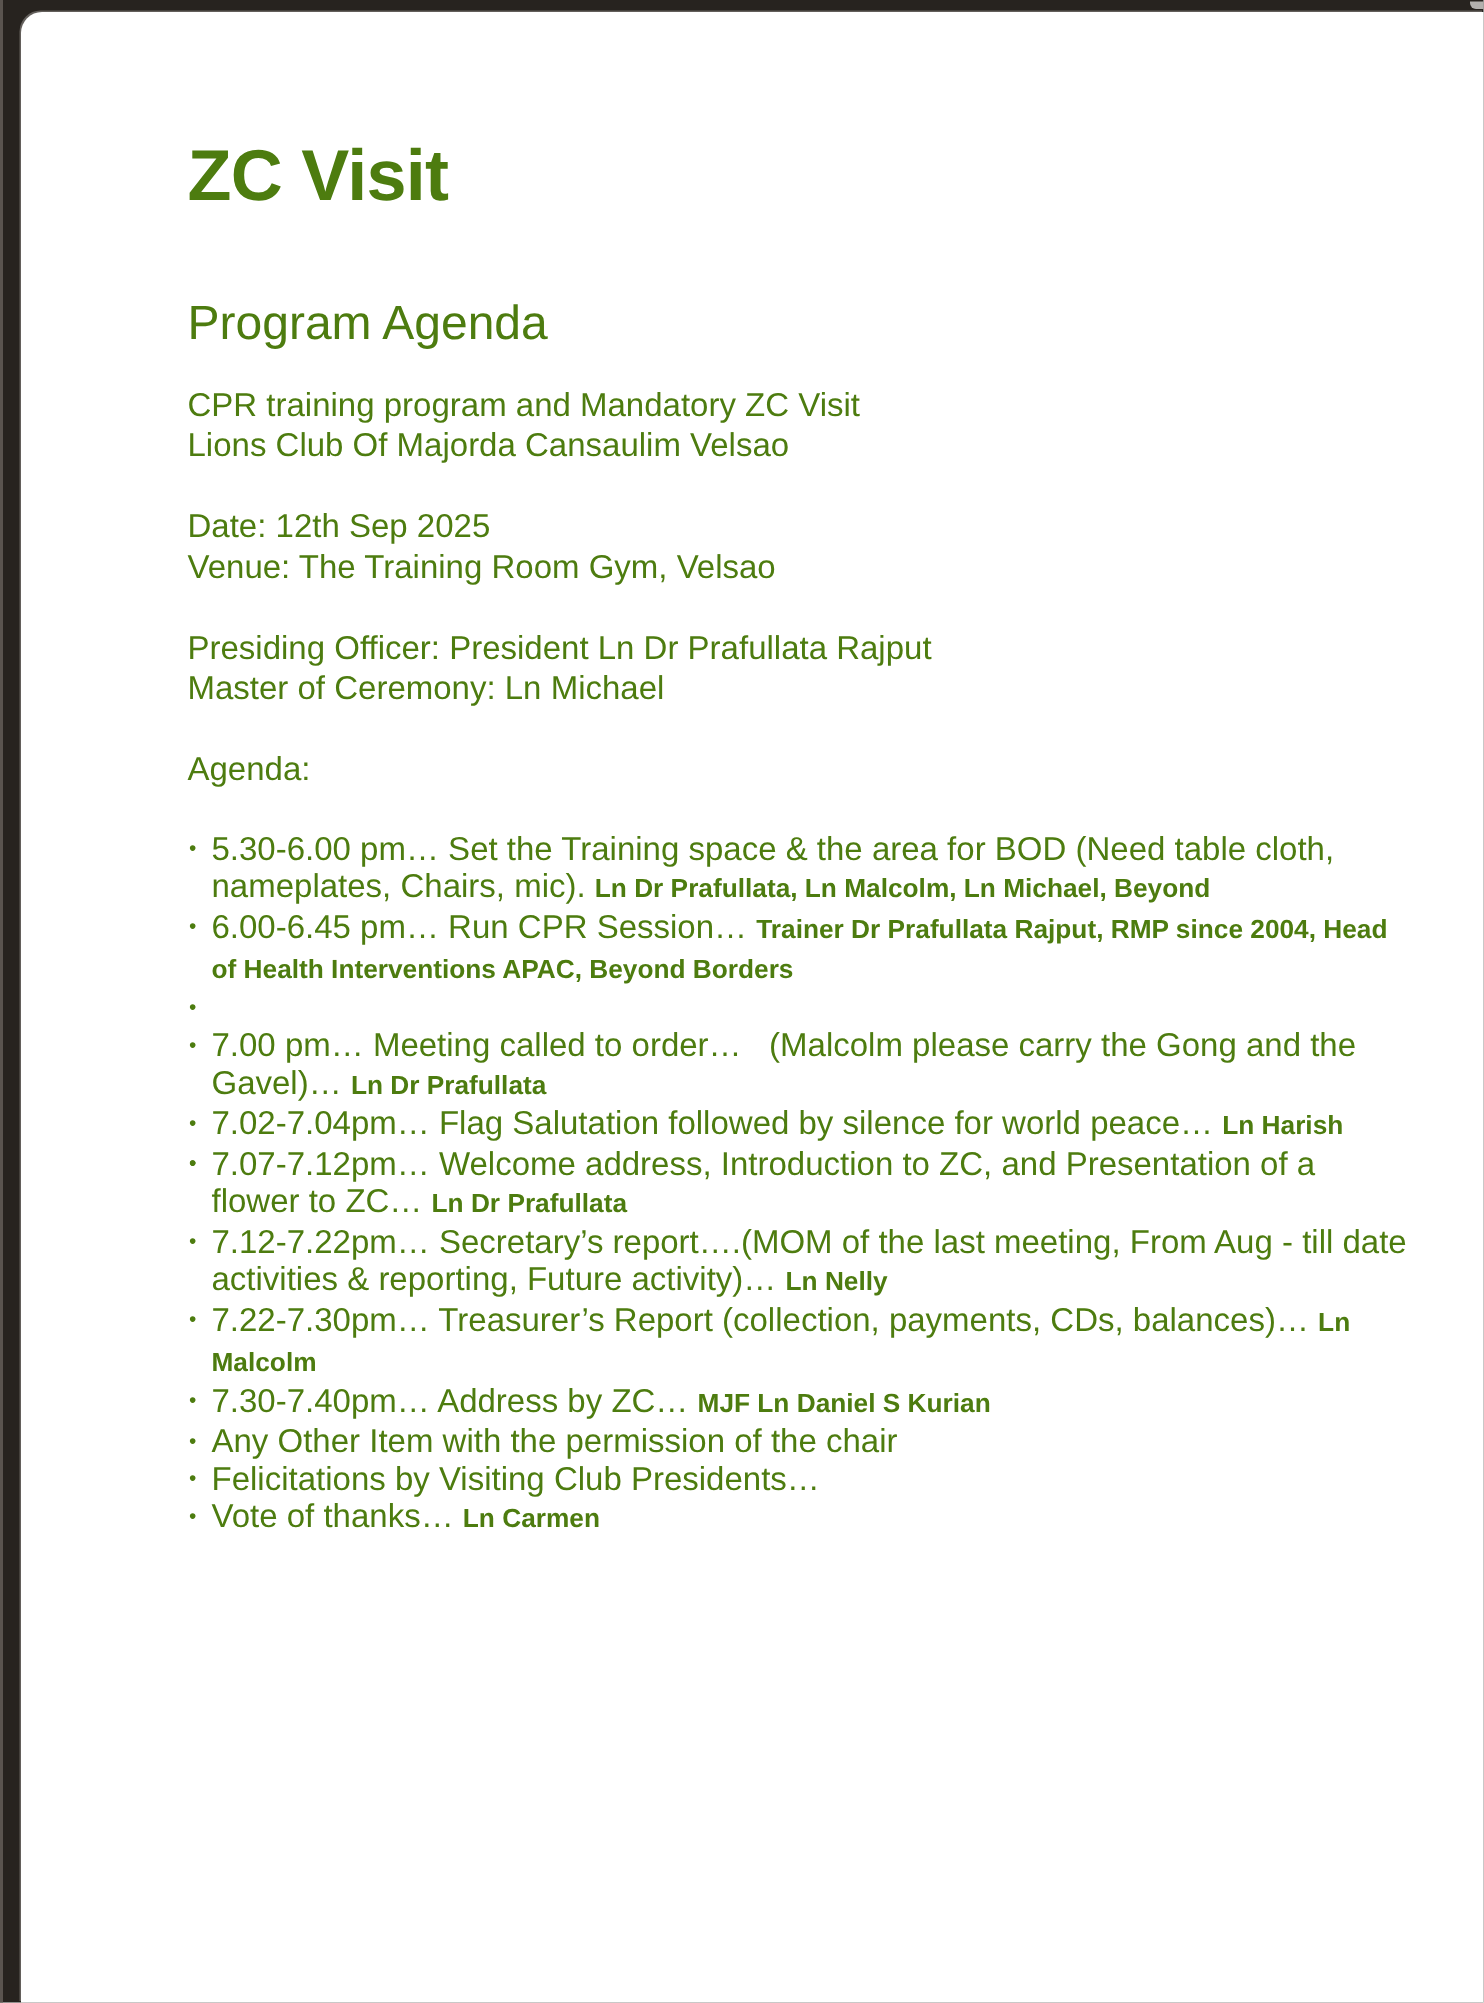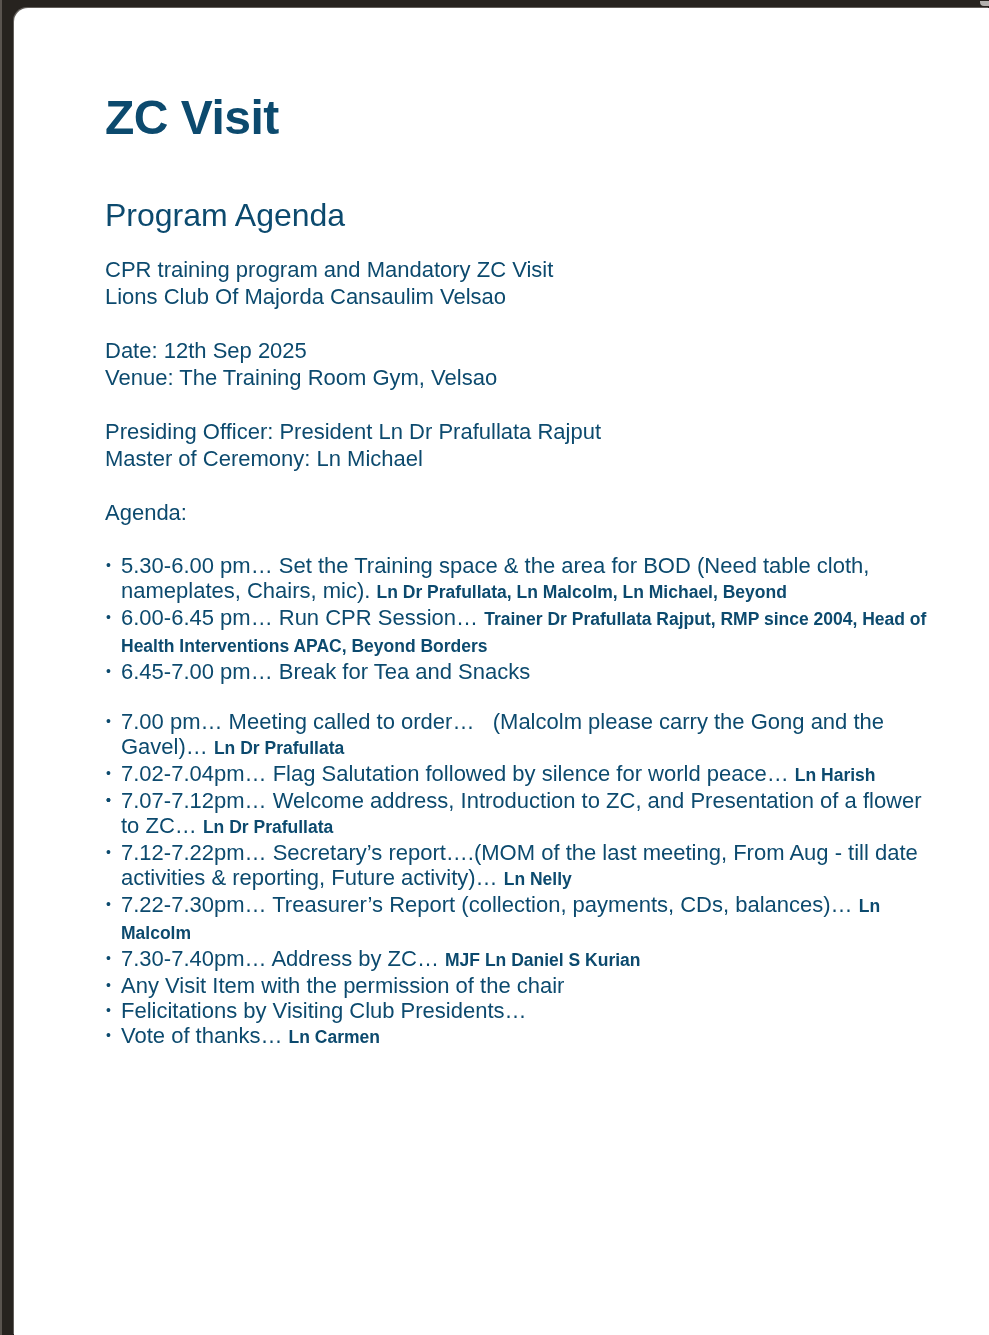--- a/index.html
+++ b/index.html
@@ -22,21 +22,22 @@
     border-bottom-left-radius: 4px;
   }
   .page {
     position: absolute; left: 14px; top: 8px; right: 0; bottom: 0;
     background: #ffffff;
     border-top-left-radius: 14px;
     box-shadow: -1px -1px 0 rgba(190,186,182,0.4);
   }
   .content {
     padding: 86px 48px 0 91px;
-    color: #0c4a6e;
+    color: #4d7c0f;
+    margin-left: 20px;
   }
   .note-title {
     font-size: 48px; line-height: 1; font-weight: bold;
     letter-spacing: -0.5px;
     margin: 0 0 57px 0;
   }
   .section-heading {
     font-size: 32px; line-height: 1; font-weight: normal;
     margin: 0 0 25px 0;
   }
@@ -79,26 +80,26 @@
 Lions Club Of Majorda Cansaulim Velsao</p>
         <p class="para">Date: 12th Sep 2025
 Venue: The Training Room Gym, Velsao</p>
         <p class="para">Presiding Officer: President Ln Dr Prafullata Rajput
 Master of Ceremony: Ln Michael</p>
         <p class="para">Agenda:</p>
       </div>
     <ul class="agenda">
         <li><span class="bullet">•</span><span>5.30-6.00 pm… Set the Training space &amp; the area for BOD (Need table cloth, nameplates, Chairs, mic). </span><span class="assignee">Ln Dr Prafullata, Ln Malcolm, Ln Michael, Beyond</span></li>
         <li><span class="bullet">•</span><span>6.00-6.45 pm… Run CPR Session… </span><span class="assignee">Trainer Dr Prafullata Rajput, RMP since 2004, Head of Health Interventions APAC, Beyond Borders</span></li>
-        <li><span class="bullet">•</span><span>6.45-7.00 pm… Break for Tea and Snacks</span></li>
+        <li><span class="bullet">•</span></li>
         <li class="gap-before"><span class="bullet">•</span><span>7.00 pm… Meeting called to order…   (Malcolm please carry the Gong and the Gavel)… </span><span class="assignee">Ln Dr Prafullata</span></li>
         <li><span class="bullet">•</span><span>7.02-7.04pm… Flag Salutation followed by silence for world peace… </span><span class="assignee">Ln Harish</span></li>
         <li><span class="bullet">•</span></li>
         <li><span class="bullet">•</span><span>7.07-7.12pm… Welcome address, Introduction to ZC, and Presentation of a flower to ZC… </span><span class="assignee">Ln Dr Prafullata</span></li>
         <li><span class="bullet">•</span><span>7.12-7.22pm… Secretary’s report….(MOM of the last meeting, From Aug - till date activities &amp; reporting, Future activity)… </span><span class="assignee">Ln Nelly</span></li>
         <li><span class="bullet">•</span><span>7.22-7.30pm… Treasurer’s Report (collection, payments, CDs, balances)… </span><span class="assignee">Ln Malcolm</span></li>
         <li><span class="bullet">•</span><span>7.30-7.40pm… Address by ZC… </span><span class="assignee">MJF Ln Daniel S Kurian</span></li>
-        <li><span class="bullet">•</span><span>Any Visit Item with the permission of the chair</span></li>
+        <li><span class="bullet">•</span><span>Any Other Item with the permission of the chair</span></li>
         <li><span class="bullet">•</span><span>Felicitations by Visiting Club Presidents…</span></li>
         <li><span class="bullet">•</span><span>Vote of thanks… </span><span class="assignee">Ln Carmen</span></li>
       </ul>
   </div>
 </div>
 
 </body></html>

